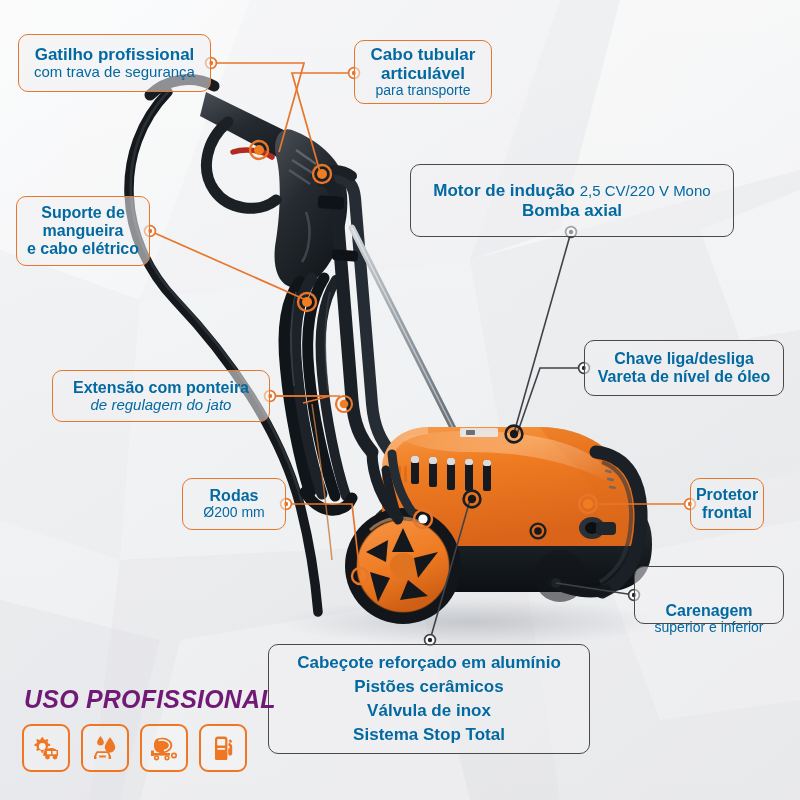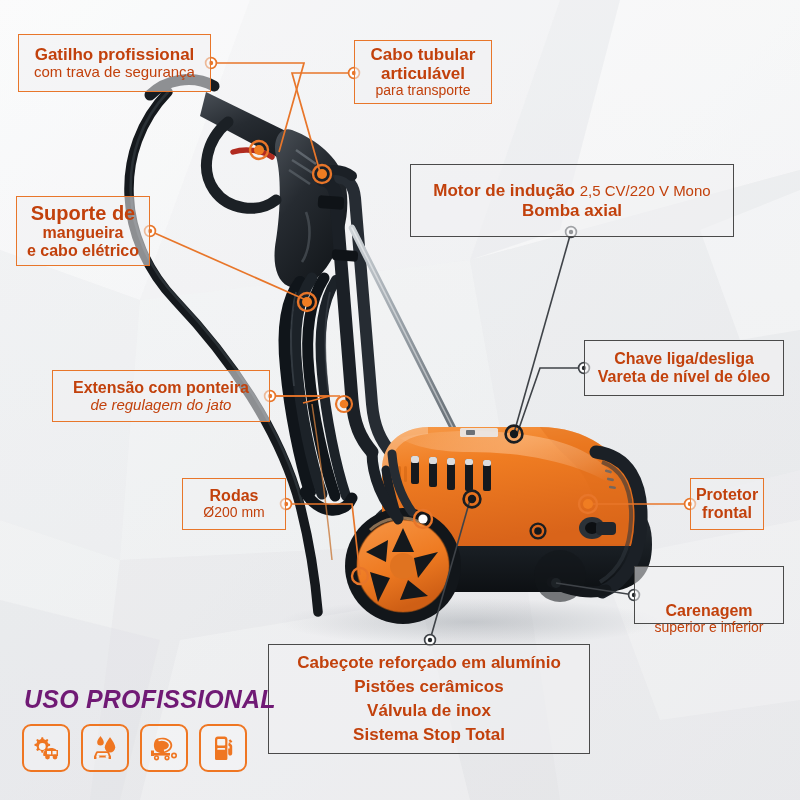--- a/index.html
+++ b/index.html
@@ -17,21 +17,21 @@
   }
   .bg svg{position:absolute;inset:0;width:800px;height:800px;}
 
   
   .lines{position:absolute;inset:0;width:800px;height:800px;z-index:5;pointer-events:none;}
 
   
   .box{position:absolute;z-index:8;box-sizing:border-box;
     background:rgba(240,241,242,0.55);
     display:flex;flex-direction:column;align-items:center;justify-content:center;
-    text-align:center;color:#c2410c;line-height:1.12;
+    text-align:center;color:#0369a1;line-height:1.12;border-radius:10px;
   }
   .box.orange{border:1.6px solid #e8762a;}
   .box.dark{border:1.6px solid #4a4a4a;}
   .box .l1{font-weight:700;}
   .box .l2{font-weight:400;}
   .box .ln{display:block;}
 
   
   .footer{position:absolute;left:22px;bottom:28px;z-index:9;}
   .uso{font-style:italic;font-weight:700;font-size:25px;letter-spacing:.2px;color:#701a75;
@@ -370,21 +370,21 @@
   </div>
 
   <div class="box dark" style="left:410px;top:164px;width:324px;height:73px;">
     <span class="ln" style="font-size:17px;">
       <b>Motor de indução</b><span style="font-weight:400;"> </span><span style="font-weight:400;font-size:15px;">2,5 CV/220 V Mono</span>
     </span>
     <span class="ln l1" style="font-size:17px;">Bomba axial</span>
   </div>
 
   <div class="box orange" style="left:16px;top:196px;width:134px;height:70px;">
-    <span class="ln l1" style="font-size:20px;">Suporte de</span>
+    <span class="ln l1" style="font-size:16px;">Suporte de</span>
     <span class="ln l1" style="font-size:16px;">mangueira</span>
     <span class="ln l1" style="font-size:16px;">e cabo elétrico</span>
   </div>
 
   <div class="box dark" style="left:584px;top:340px;width:200px;height:56px;">
     <span class="ln l1" style="font-size:16px;">Chave liga/desliga</span>
     <span class="ln l1" style="font-size:16px;">Vareta de nível de óleo</span>
   </div>
 
   <div class="box orange" style="left:52px;top:370px;width:218px;height:52px;">

